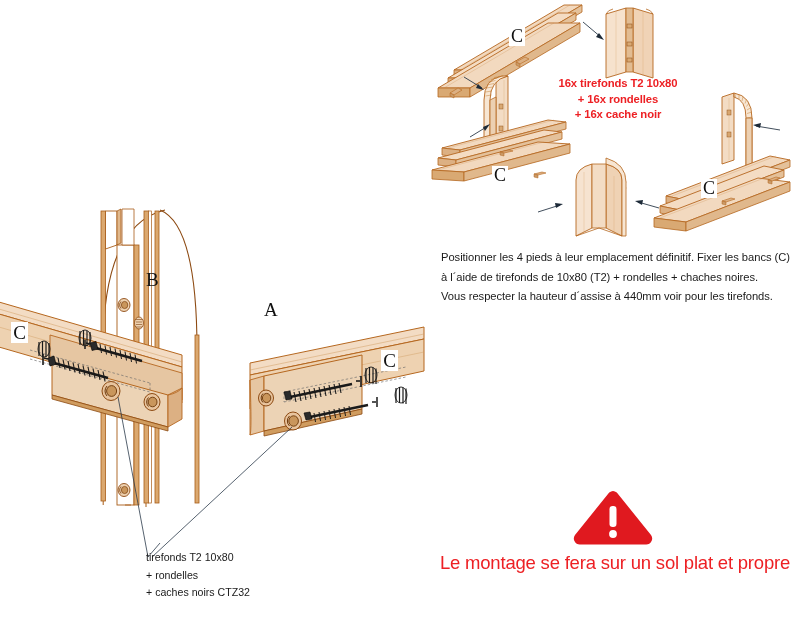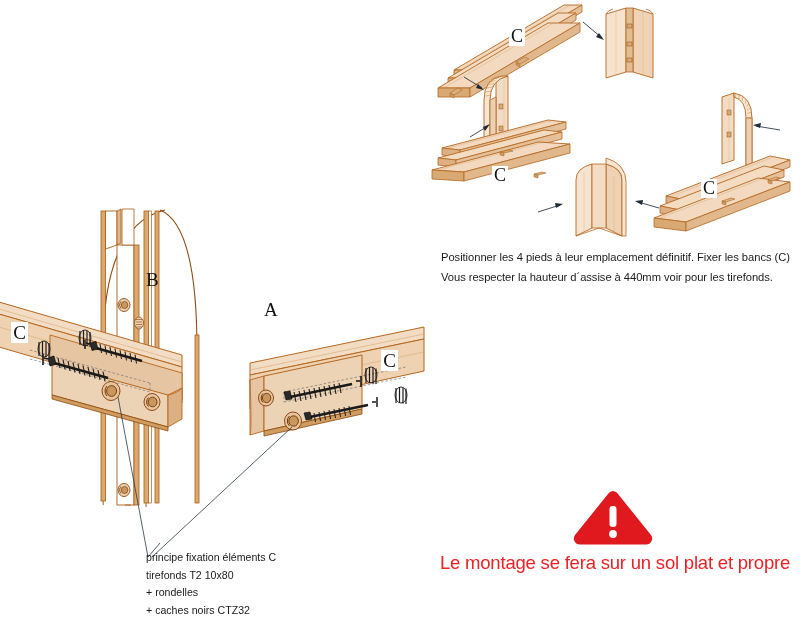--- a/index.html
+++ b/index.html
@@ -294,23 +294,29 @@
 
       <line x1="242" y1="196" x2="346" y2="156" stroke="#c98b49" stroke-width="0.45" opacity="0.6"></line>
       <line x1="230" y1="218" x2="334" y2="178" stroke="#c98b49" stroke-width="0.45" opacity="0.6"></line>
     </g>
     <g>
       <rect x="271" y="179" width="16" height="19" fill="#ffffff"></rect>
       <text x="279" y="194" font-family="Liberation Serif, serif" font-size="18" fill="#111" text-anchor="middle">C</text>
     </g>
   </svg>
 
+  <div class="parts-note">
+    <div>16x tirefonds T2 10x80</div>
+    <div>+ 16x rondelles</div>
+    <div>+ 16x cache noir</div>
+  </div>
 
   <div class="instr-block">
     <div class="instr-line">Positionner les 4 pieds à leur emplacement définitif. Fixer les bancs (C)</div>
+    <div class="instr-line">à l´aide de tirefonds de 10x80 (T2) + rondelles + chaches noires.</div>
     <div class="instr-line">Vous respecter la hauteur d´assise à 440mm voir pour les tirefonds.</div>
   </div>
 
   <svg class="abs" style="left:0px; top:195px;" width="420" height="400" viewBox="0 0 420 400">
 
     <path d="M103,155 Q103,30 165,15" fill="none" stroke="#8d4a12" stroke-width="1.1"></path>
     <path d="M197,155 Q197,30 160,15" fill="none" stroke="#8d4a12" stroke-width="1.1"></path>
     <path d="M103,155 L103,300" fill="none" stroke="#b5671f" stroke-width="1.1"></path>
 
     <g>
@@ -545,21 +551,20 @@
       <line x1="118" y1="202" x2="148" y2="362" stroke="#2b3a4a" stroke-width="0.8"></line>
       <line x1="148" y1="362" x2="160" y2="348" stroke="#2b3a4a" stroke-width="0.8"></line>
       <line x1="292" y1="232" x2="152" y2="362" stroke="#2b3a4a" stroke-width="0.8"></line>
     </g>
   </svg>
 
   <div class="badge plain" style="left:144px; top:270px;">B</div>
   <div class="badge plain" style="left:262px; top:300px;">A</div>
 
   <div class="legend-block">
-    <div>principe fixation éléments C</div>
     <div>tirefonds T2 10x80</div>
     <div>+ rondelles</div>
     <div>+ caches noirs CTZ32</div>
   </div>
 
   <svg class="warn-tri" viewBox="0 0 84 58">
     <path d="M38.2,5.5 a6,6 0 0 1 7.6,0 L80,48 a6,6 0 0 1 -5,9.5 L9,57.5 a6,6 0 0 1 -5,-9.5 Z" fill="#e0191f"></path>
     <rect x="38.5" y="19" width="7" height="21" rx="3.2" fill="#ffffff"></rect>
     <circle cx="42" cy="47" r="3.9" fill="#ffffff"></circle>
   </svg>

